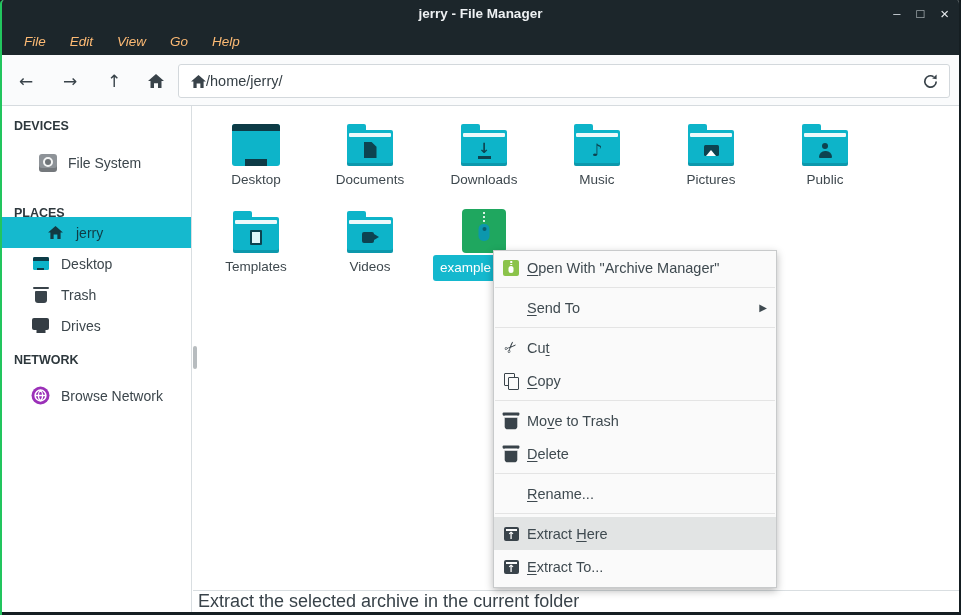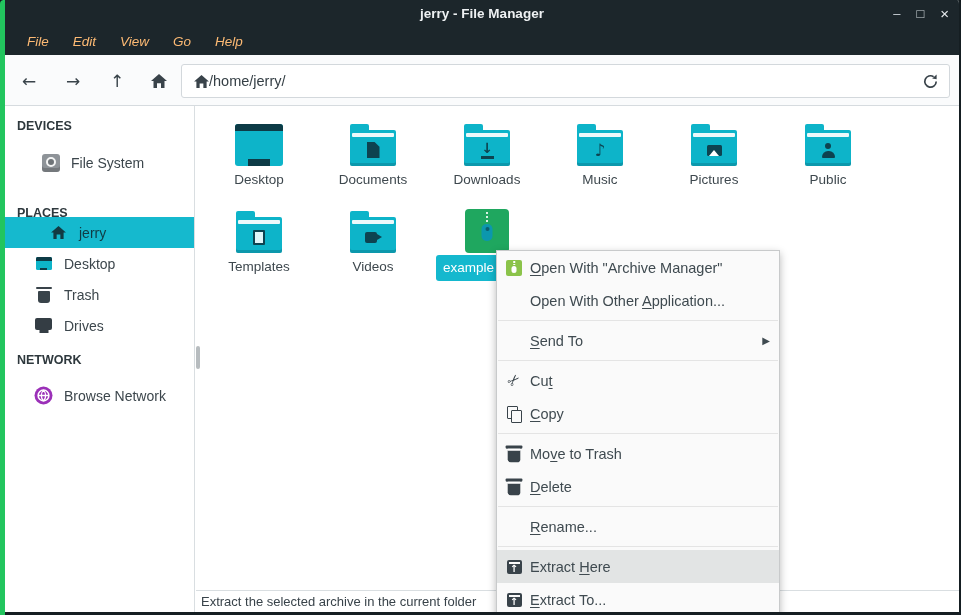--- a/index.html
+++ b/index.html
@@ -1,18 +1,18 @@
 <!DOCTYPE html>
 <html><head>
 <meta charset="utf-8">
 <style>
   * { margin:0; padding:0; box-sizing:border-box; }
   html,body { width:961px; height:615px; background:#10181c; font-family:"Liberation Sans","DejaVu Sans",sans-serif; }
   #window { position:relative; width:961px; height:615px; background:#fff; overflow:hidden;
-            border-left:5px solid #22c55e; border-right:2px solid #151e22; border-radius:4px 4px 0 0; }
+            border-left:2px solid #22c55e; border-right:2px solid #151e22; border-radius:4px 4px 0 0; }
 
   
   #titlebar { position:absolute; top:0; left:0; right:0; height:28px; background:#1c262b; }
   #title { position:absolute; left:0; right:0; top:0; height:28px; line-height:28px; text-align:center;
            color:#eef1f3; font-size:13.5px; font-weight:700; }
   #winctrl { position:absolute; right:10px; top:0; height:28px; display:flex; align-items:center; gap:16px; }
   #winctrl span { color:#cfd6db; font-size:13px; line-height:28px; cursor:default; }
   #winctrl .close { color:#e8ecef; font-size:15px; }
 
   
@@ -30,21 +30,21 @@
              border:1px solid #d3d8dc; border-radius:3px; display:flex; align-items:center;
              padding:0 10px 0 12px; }
   #pathtext { font-size:14.5px; color:#353f45; }
   #reload { margin-left:auto; display:flex; align-items:center; }
 
   
   #sidebar { position:absolute; left:0; top:106px; bottom:3px; width:190px; background:#fff;
              border-right:1px solid #d9dee1; }
   #mainpane { position:absolute; left:191px; right:0; top:106px; bottom:25px; background:#fff; }
   #statusbar { position:absolute; left:191px; right:0; bottom:3px; height:22px; background:#fff;
-               border-top:1px solid #d9dee1; font-size:13px; color:#39434a; line-height:21px; padding-left:5px;
+               border-top:1px solid #d9dee1; font-size:18px; color:#39434a; line-height:21px; padding-left:5px;
                white-space:nowrap; overflow:hidden; }
   #bottomstrip { position:absolute; left:0; right:0; bottom:0; height:3px; background:#151e22; z-index:60; }
   #scrollthumb { position:absolute; left:191px; top:346px; width:4px; height:23px; background:#b7bcbf;
                  border-radius:2px; z-index:5; }
 
   
   .side-header { position:absolute; left:12px; font-size:12.5px; font-weight:700; color:#2e383d; }
   .side-row { position:absolute; left:0; right:0; height:31px; display:flex; align-items:center;
               padding-left:29px; gap:11px; font-size:14px; color:#3c464c; }
   .side-row .sicon { width:19px; display:flex; justify-content:center; align-items:center; flex-shrink:0; }
@@ -386,24 +386,20 @@
     <span>Extract the selected archive in the current folder</span>
   </div>
 
   <div id="ctxmenu">
     <div class="menu-item">
       <span class="mi-icon">
           <span class="arch-small"></span>
         </span>
       <span class="mi-label"><u>O</u>pen With "Archive Manager"</span>
     </div>
-    <div class="menu-item">
-      <span class="mi-icon"></span>
-      <span class="mi-label">Open With Other <u>A</u>pplication...</span>
-    </div>
     <div class="menu-sep"></div>
     <div class="menu-item">
       <span class="mi-icon"></span>
       <span class="mi-label"><u>S</u>end To</span>
       <span class="submenu-arrow">▶</span>
     </div>
     <div class="menu-sep"></div>
     <div class="menu-item">
       <span class="mi-icon">
           <span class="cut-g">✂</span>

